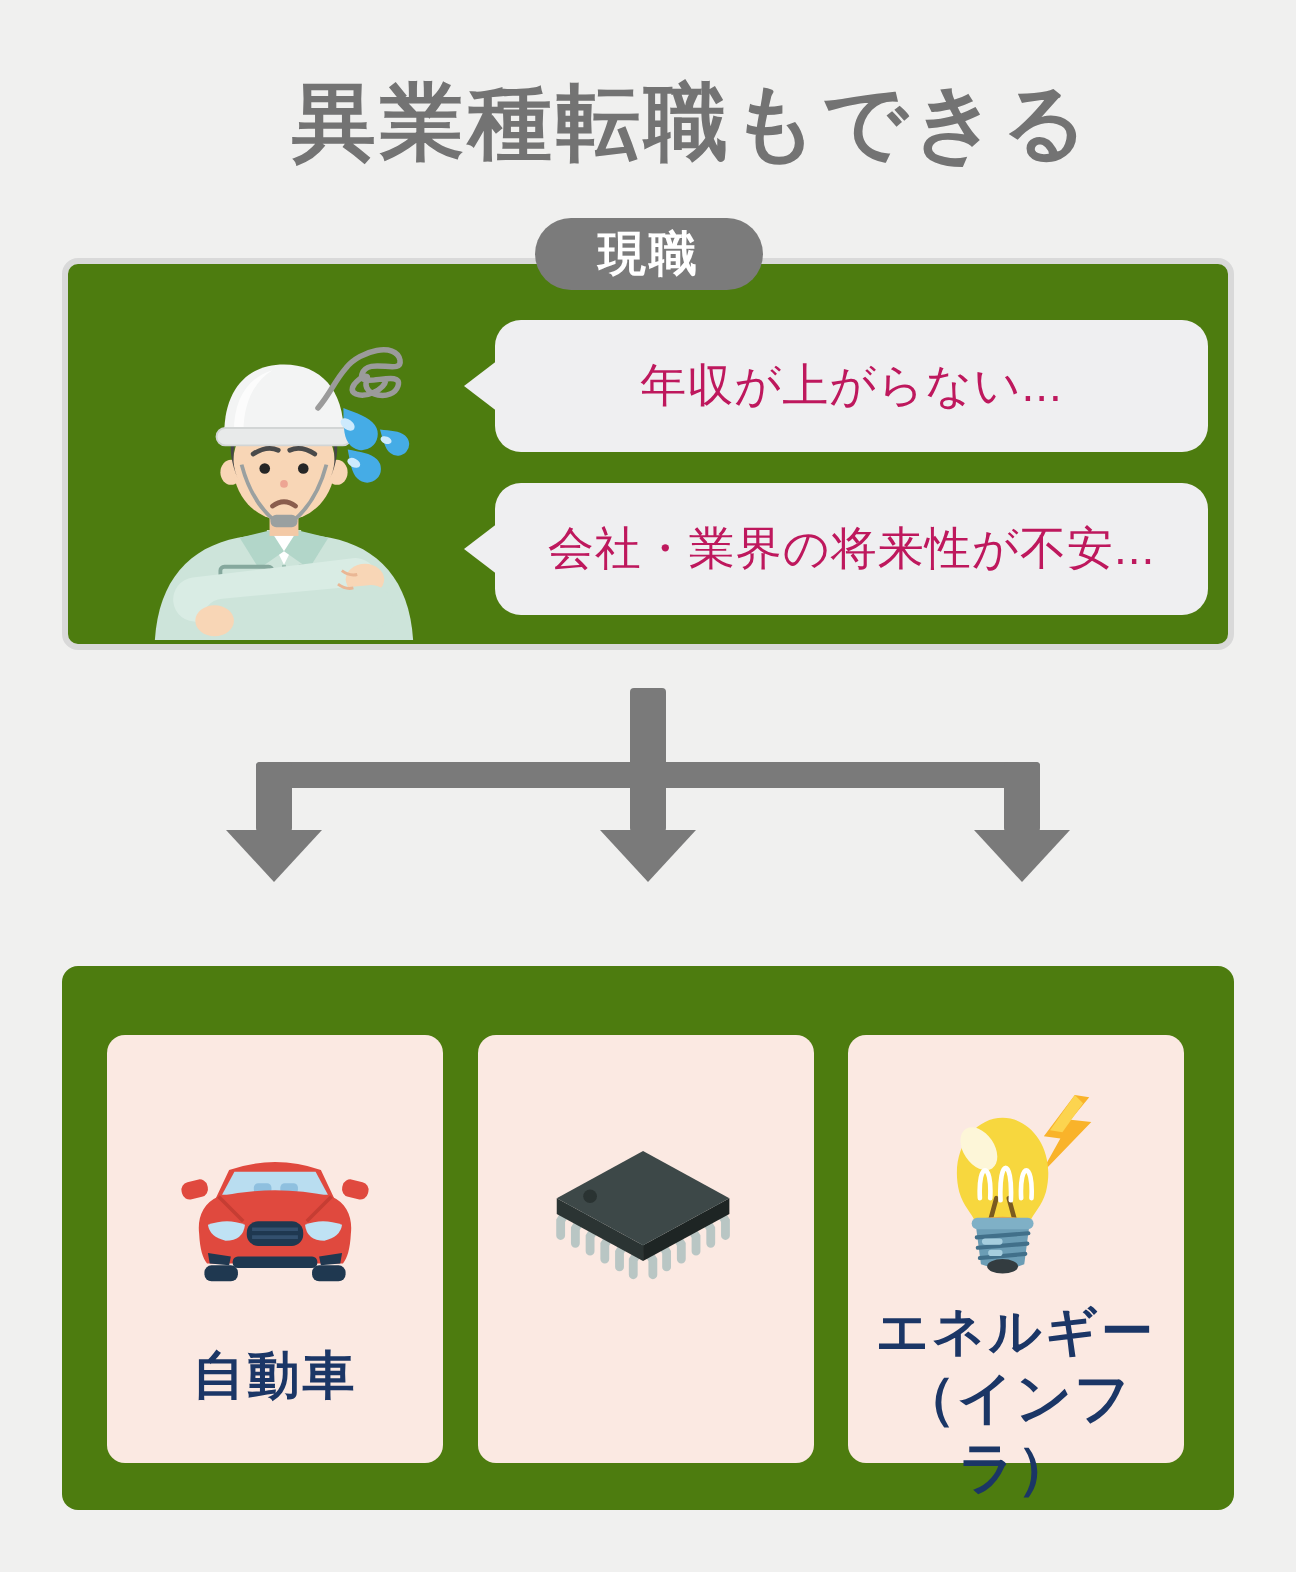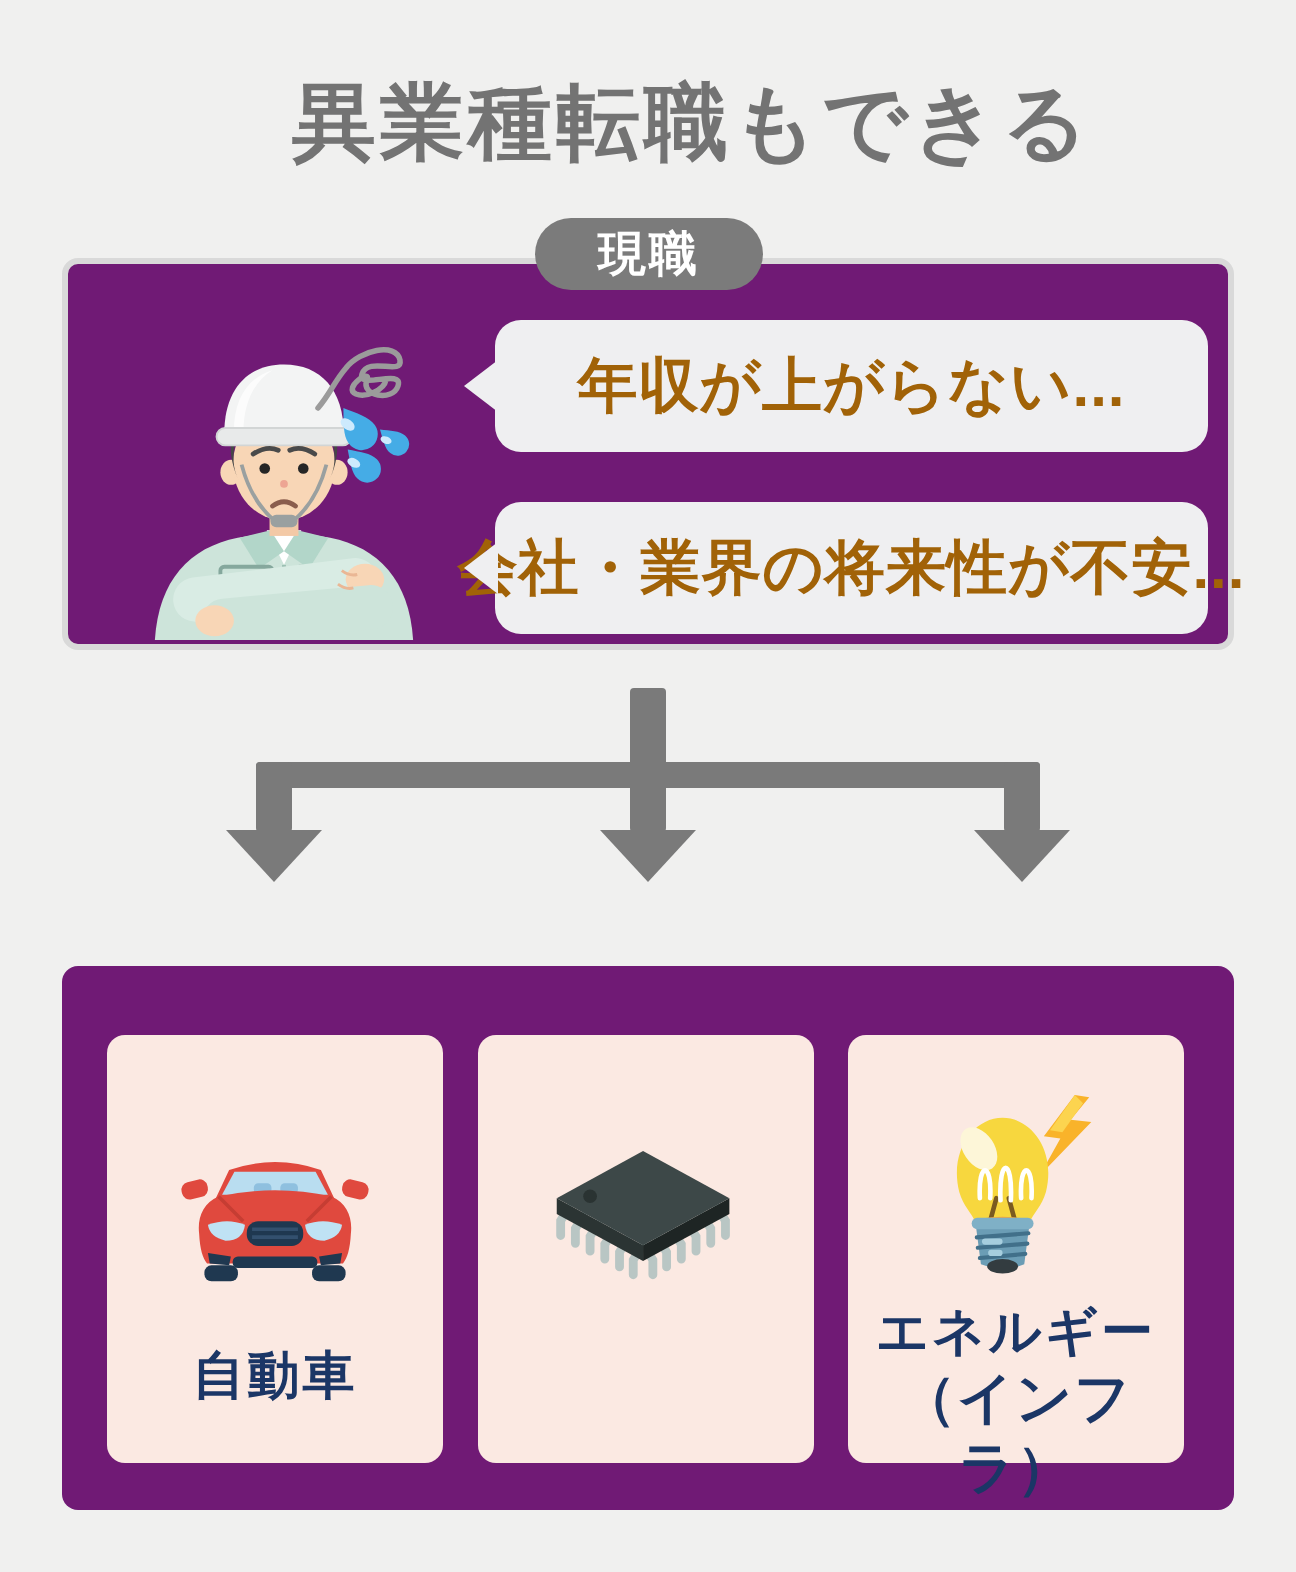--- a/index.html
+++ b/index.html
@@ -13,21 +13,21 @@
     margin:0 auto;
   }
   .title {
     position:absolute; left:0; top:66px; width:100%;
     text-align:center;
     font-size:84px; font-weight:800; letter-spacing:4px;
     color:#737373;
     margin-left:44px;
   }
   .card {
-    position:absolute; background:#701a75; border-radius:16px;
+    position:absolute; background:#4d7c0f; border-radius:16px;
   }
   .card.top-card {
     left:62px; top:258px; width:1172px; height:392px;
     border:6px solid #d9d9d9;
   }
   .card.bottom-card {
     left:62px; top:966px; width:1172px; height:544px;
   }
   .pill {
     position:absolute; display:flex; align-items:center; justify-content:center;
@@ -46,23 +46,23 @@
     background:#efeff1; border-radius:26px;
     display:flex; align-items:center; justify-content:center;
   }
   .bubble::before {
     content:""; position:absolute; left:-31px; top:40px;
     width:0; height:0; border-style:solid;
     border-width:26px 34px 26px 0;
     border-color:transparent #efeff1 transparent transparent;
   }
   .bubble.b1 { top:320px; }
-  .bubble.b2 { top:502px; }
+  .bubble.b2 { top:483px; }
   .bubble .txt {
-    color:#a16207; font-size:60px; font-weight:700; letter-spacing:1px;
+    color:#be185d; font-size:46px; font-weight:400; letter-spacing:1px;
     white-space:nowrap;
   }
   .worker-wrap { position:absolute; left:138px; top:322px; width:292px; height:318px; }
   .scribble-wrap { position:absolute; left:312px; top:332px; width:100px; height:84px; }
   .sweat-wrap { position:absolute; left:328px; top:402px; width:84px; height:84px; }
   .arrow-wrap { position:absolute; left:224px; top:686px; width:848px; height:200px; }
   .industry-card {
     position:absolute; top:69px; width:336px; height:428px;
     background:#fbe9e2; border-radius:18px;
   }

